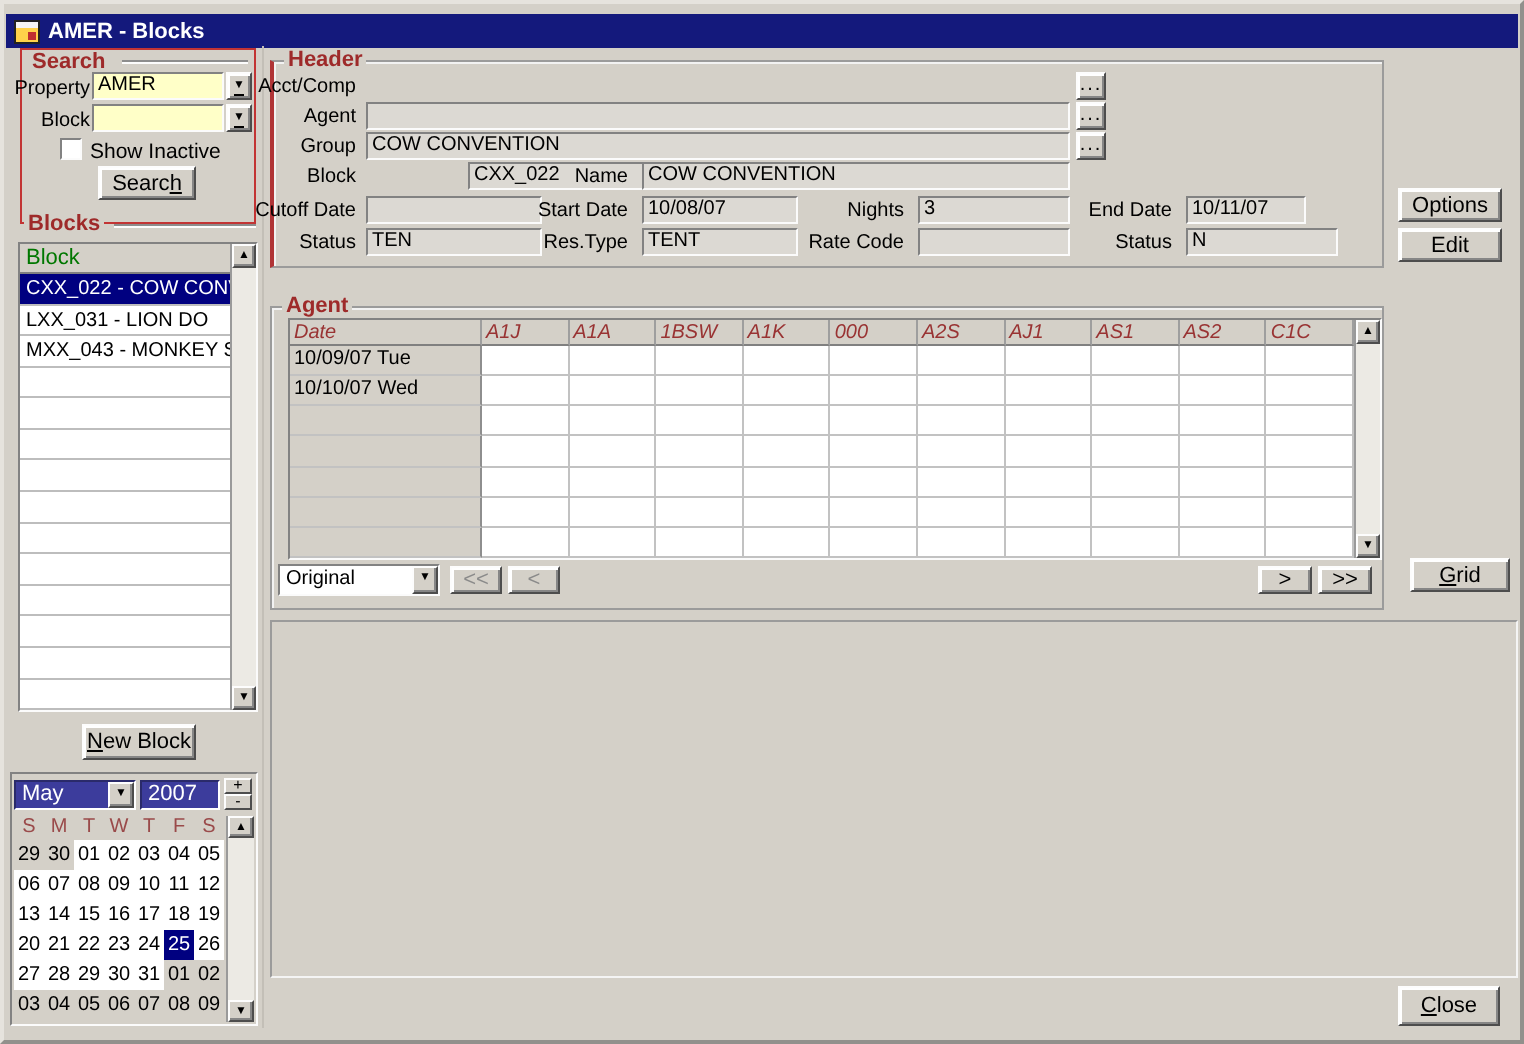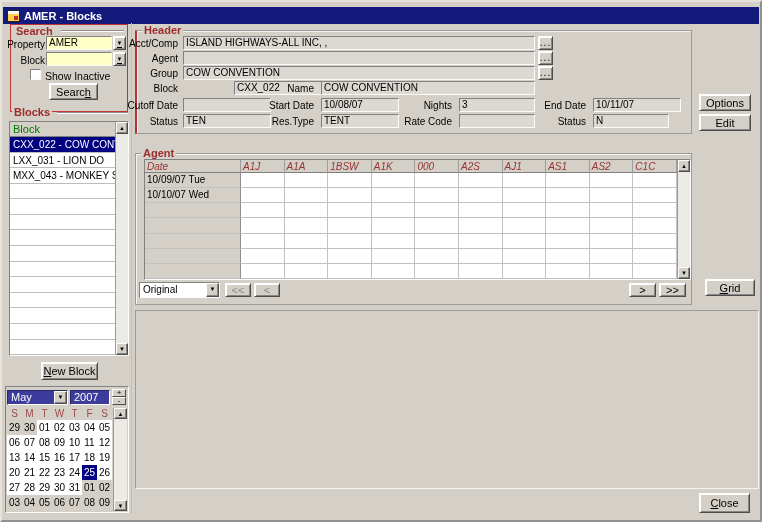--- a/index.html
+++ b/index.html
@@ -220,21 +220,20 @@
     <div class="sb" style="left:107px;top:21px;bottom:1px;width:14px;">
       <div class="sb-btn" style="top:0;height:11px;"><span>▲</span></div>
       <div class="sb-btn" style="bottom:0;height:11px;"><span>▼</span></div>
     </div>
   </div>
 
   <div class="group hdr-group">
     <span class="abs red-label" style="left:5px;top:-7px;">Header</span>
 
     <span class="flabel" style="right:513px;top:7px;">Acct/Comp</span>
-    <div class="field" style="left:46px;top:5px;width:352px;">ISLAND HIGHWAYS-ALL INC, ,</div>
     <button class="btn3d dots" style="left:401px;top:5px;"><span>...</span></button>
 
     <span class="flabel" style="right:513px;top:22px;">Agent</span>
     <div class="field" style="left:46px;top:20px;width:352px;"></div>
     <button class="btn3d dots" style="left:401px;top:20px;"><span>...</span></button>
 
     <span class="flabel" style="right:513px;top:37px;">Group</span>
     <div class="field" style="left:46px;top:35px;width:352px;">COW CONVENTION</div>
     <button class="btn3d dots" style="left:401px;top:35px;"><span>...</span></button>
 
@@ -243,21 +242,21 @@
     <span class="flabel" style="right:377px;top:52px;">Name</span>
     <div class="field" style="left:184px;top:50px;width:214px;">COW CONVENTION</div>
 
     <span class="flabel" style="right:513px;top:69px;">Cutoff Date</span>
     <div class="field" style="left:46px;top:67px;width:88px;"></div>
     <span class="flabel" style="right:377px;top:69px;">Start Date</span>
     <div class="field" style="left:184px;top:67px;width:78px;">10/08/07</div>
     <span class="flabel" style="right:239px;top:69px;">Nights</span>
     <div class="field" style="left:322px;top:67px;width:76px;">3</div>
     <span class="flabel" style="right:105px;top:69px;">End Date</span>
-    <div class="field" style="left:456px;top:67px;width:88px;">10/11/07</div>
+    <div class="field" style="left:456px;top:67px;width:60px;">10/11/07</div>
 
     <span class="flabel" style="right:513px;top:85px;text-align:center;">Status</span>
     <div class="field" style="left:46px;top:83px;width:88px;">TEN</div>
     <span class="flabel" style="right:377px;top:85px;margin-left:48px;">Res.Type</span>
     <div class="field" style="left:184px;top:83px;width:78px;">TENT</div>
     <span class="flabel" style="right:239px;top:85px;">Rate Code</span>
     <div class="field" style="left:322px;top:83px;width:76px;"></div>
     <span class="flabel" style="right:105px;top:85px;">Status</span>
     <div class="field" style="left:456px;top:83px;width:76px;">N</div>
   </div>

